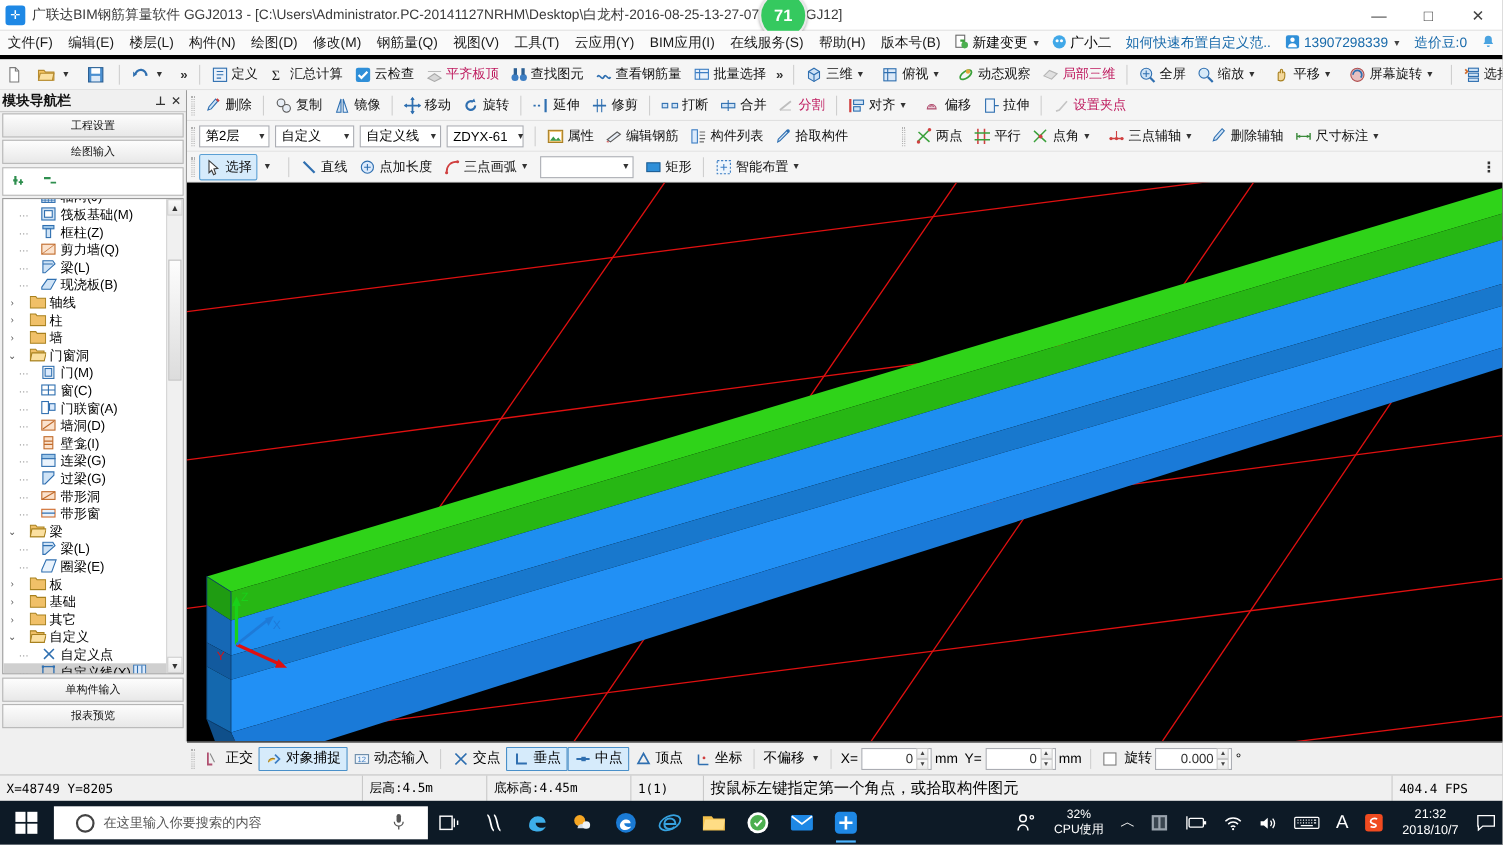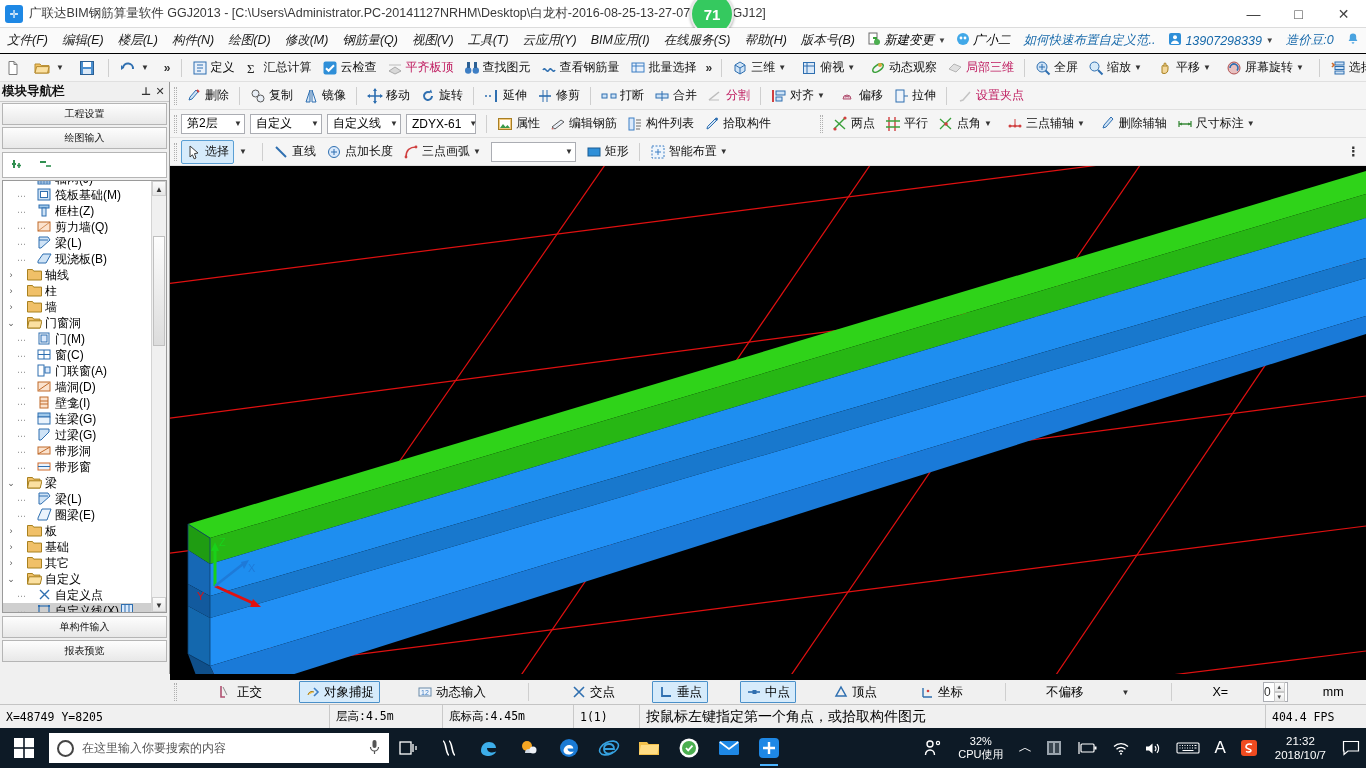--- a/index.html
+++ b/index.html
@@ -28,22 +28,22 @@
     display:flex;align-items:center;justify-content:center; font-weight:bold;
     box-shadow:0 1px 3px rgba(0,0,0,.35);
   }
   .win-btns{ position:absolute; right:0; top:0; display:flex; height:28px; }
   .win-btn{ width:45px;height:28px; display:flex;align-items:center;justify-content:center;
             font-size:14px;color:#444; }
 
   
   .menubar{
     position:absolute; top:28px; left:0; width:1366px; height:26px;
-    background:#fafafa; border-bottom:1px solid #000000;
-    display:flex; align-items:center; white-space:nowrap;font-style:italic;
+    background:#fafafa; border-bottom:4px solid #000000;
+    display:flex; align-items:center; white-space:nowrap;
   }
   .menu-item{ padding:3px 7px; font-size:12.5px; color:#1a1a1a; }
   .menu-icon-btn{ display:flex;align-items:center; padding:2px 5px; font-size:12.5px; }
   .menu-icon-btn .gi{ margin-right:3px; }
   .mm-link{ color:#1769aa; font-size:12.5px; padding:0 8px; }
   .mm-blue{ color:#1769aa; }
   .caret{ font-size:8px; color:#444; margin-left:4px; }
 
   
   .tb{
@@ -118,22 +118,22 @@
   
   .canvas{
     position:absolute; left:170px; top:166px; width:1196px; height:508px;
     background:#000; overflow:hidden;
   }
   .canvas svg{ display:block; }
 
   
   .snapbar{
     position:absolute; left:170px; top:674px; width:1196px; height:30px;
-    background:#f0f0f0; border-top:6px solid #000000; display:flex; align-items:center;
-    white-space:nowrap; overflow:hidden;gap:32px;
+    background:#f0f0f0; border-top:1px solid #000000; display:flex; align-items:center;
+    white-space:nowrap; overflow:hidden;
   }
   .sbtn{ display:flex;align-items:center; height:22px; padding:1px 5px; font-size:12.5px; }
   .sbtn.on{ background:#d6ebfb; border:1px solid #4a90c9; border-radius:1px; }
   .spin{
     width:64px;height:20px;border:1px solid #abadb3;background:#fff;display:flex;align-items:center;
     font-size:12px; padding-right:2px;
   }
   .spin .v{ flex:1; text-align:right; padding-right:3px; color:#333;}
   .spin .sp{ width:11px; display:flex;flex-direction:column; }
   .spin .sp i{ font-style:normal; font-size:6px; line-height:8px; text-align:center; color:#444;
@@ -152,21 +152,21 @@
   .icell.cn{ font-family:Liberation Sans, sans-serif; font-size:14px;}
 
   
   .taskbar{
     position:absolute; left:0; top:728px; width:1366px; height:40px;
     background:#0d1a26; display:flex; align-items:center; color:#fff;
   }
   .startbtn{ width:48px;height:40px; display:flex;align-items:center;justify-content:center; }
   .srch{
     width:340px;height:30px; background:#fff; color:#555; display:flex;align-items:center;
-    padding:0 8px; font-size:12px; margin-left:1px;
+    padding:0 20px; font-size:12px; margin-left:1px;
   }
   .srch .circ{ width:17px;height:17px;border:2px solid #444;border-radius:50%;margin-right:8px;flex:none;}
   .srch .txt{ flex:1; }
   .tb-ic{ width:40px;height:40px; display:flex;align-items:center;justify-content:center;}
   .tray{ margin-left:auto; display:flex;align-items:center; height:40px; }
   .tray .ti{ padding:0 7px; display:flex;align-items:center;justify-content:center; height:40px; font-size:14px;}
   .cpu{ text-align:center; font-size:11px; line-height:13px; padding:0 8px; }
   .clock{ text-align:center; font-size:11.5px; line-height:14px; padding:0 10px; }
   .notif{ width:30px;height:40px;display:flex;align-items:center;justify-content:center;}
   .act-under{ position:absolute; bottom:2px; left:50%; transform:translateX(-50%);

